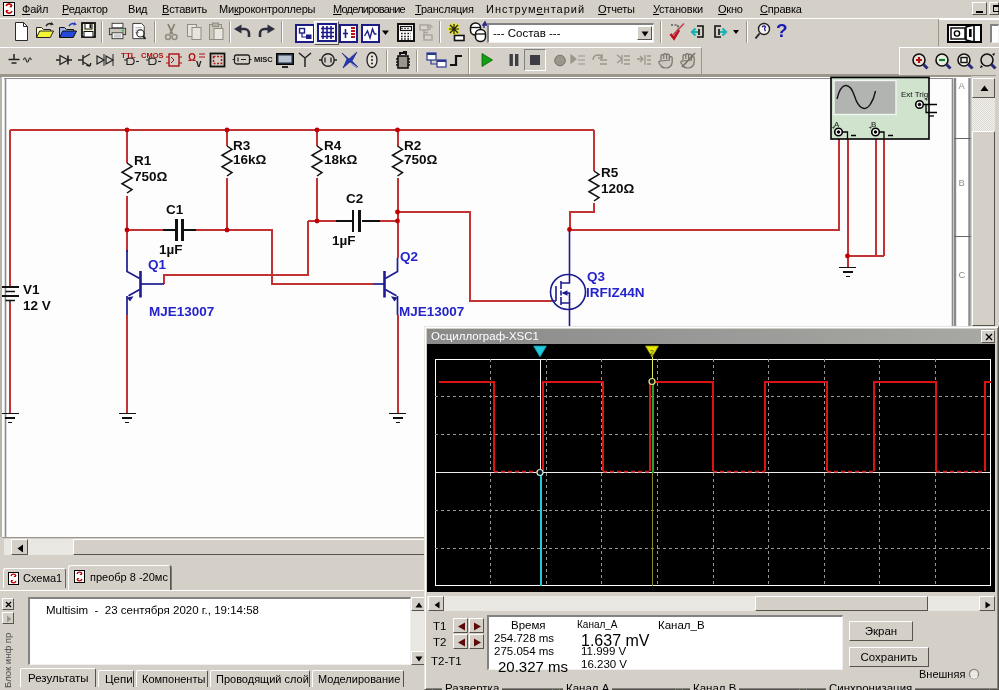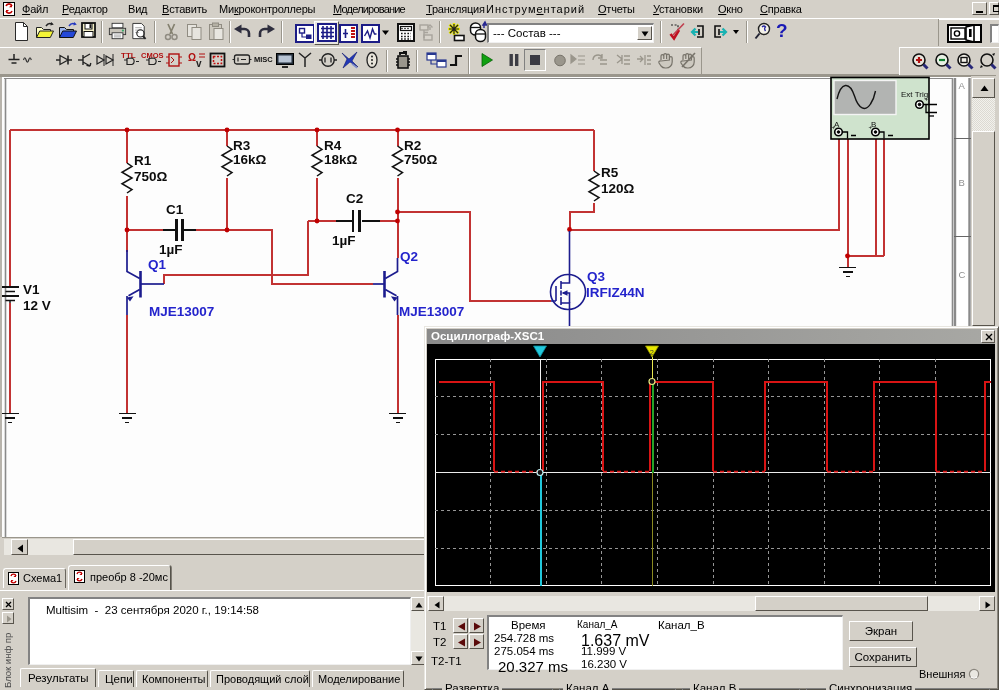--- a/index.html
+++ b/index.html
@@ -22,21 +22,21 @@
  <path d="M10 10 A3.2 3.2 0 0 1 4 10" fill="none" stroke="#c00000" stroke-width="1.6"></path>
  <path d="M10 3.2 l0 3 l-3 0 z" fill="#c00000"></path>
  <path d="M4 12 l0 -3 l3 0 z" fill="#c00000"></path>
 </svg>
 <div class="mi" style="left:22px"><u>Ф</u>айл</div>
 <div class="mi" style="left:62px"><u>Р</u>едактор</div>
 <div class="mi" style="left:128px">Вид</div>
 <div class="mi" style="left:162px"><u>В</u>ставить</div>
 <div class="mi" style="left:219px">Ми<u>к</u>роконтроллеры</div>
 <div class="mi" style="left:333px;letter-spacing:-0.8px"><u>М</u>оделирование</div>
-<div class="mi" style="left:426px"><u>Т</u>рансляция</div>
+<div class="mi" style="left:415px"><u>Т</u>рансляция</div>
 <div class="mi" style="left:486px;letter-spacing:1px">Инструм<u>е</u>нтарий</div>
 <div class="mi" style="left:598px"><u>О</u>тчеты</div>
 <div class="mi" style="left:653px"><u>У</u>становки</div>
 <div class="mi" style="left:718px"><u>О</u>кно</div>
 <div class="mi" style="left:760px"><u>С</u>правка</div>
 <div class="ab btn" style="left:972px;top:2px;width:15px;height:13px">
       <div class="ab" style="left:3px;top:8px;width:7px;height:2px;background:#000"></div>
     </div>
 <div class="ab btn" style="left:989px;top:2px;width:10px;height:13px">
       <div class="ab" style="left:3px;top:2px;width:8px;height:7px;border:1px solid #000;border-top-width:2px"></div>
@@ -577,21 +577,21 @@
 <div class="t" style="left:142px;top:673px;font-size:11px">Компоненты</div>
 <div class="ab" style="left:210px;top:670px;width:100px;height:17px;background:#d4d0c8;border:1px solid #55524a;border-bottom:none;border-left-color:#fff;border-top-color:#fff;border-radius:2px 2px 0 0"></div>
 <div class="t" style="left:216px;top:673px;font-size:11px">Проводящий слой</div>
 <div class="ab" style="left:312px;top:670px;width:92px;height:17px;background:#d4d0c8;border:1px solid #55524a;border-bottom:none;border-left-color:#fff;border-top-color:#fff;border-radius:2px 2px 0 0"></div>
 <div class="t" style="left:318px;top:673px;font-size:11px">Моделирование</div>
 </div>
 
 <div id="scopewin">
 <div class="ab" style="left:424px;top:326px;width:575px;height:364px;background:#d4d0c8;border:1px solid;border-color:#e8e6e0 #55524a #55524a #e8e6e0;box-shadow:inset 1px 1px 0 #fff, inset -1px -1px 0 #8a867e"></div>
 <div class="ab" style="left:427px;top:329px;width:568px;height:15px;background:linear-gradient(90deg,#8a8a8a,#a8a8a4)"></div>
-<div class="t" style="left:431px;top:330px;font-size:11.5px;font-weight:bold;color:#fff">Осциллограф-XSC1</div>
+<div class="t" style="left:431px;top:330px;font-size:11.5px;font-weight:normal;color:#fff">Осциллограф-XSC1</div>
 <div class="ab btn" style="left:981px;top:330px;width:14px;height:13px">
       <svg class="ab" style="left:3px;top:2px" width="8" height="8" viewBox="0 0 8 8">
         <path d="M1 1 L7 7 M7 1 L1 7" stroke="#000" stroke-width="1.4"></path>
       </svg>
     </div>
 
 <div class="ab" style="left:427px;top:344px;width:568px;height:248px;background:#000"></div>
 <svg class="ab" style="left:427px;top:344px" width="568" height="248" viewBox="427 344 568 248">
  <rect x="435.5" y="359.5" width="555" height="226" fill="none" stroke="#fff" stroke-width="1" shape-rendering="crispEdges"></rect>
  <g stroke="#969696" stroke-width="1" stroke-dasharray="3 3" shape-rendering="crispEdges">
@@ -659,21 +659,21 @@
 <div class="t" style="left:511px;top:619px;font-size:11.5px">Время</div>
 <div class="t" style="left:577px;top:619px;font-size:10px">Канал_A</div>
 <div class="t" style="left:658px;top:619px;font-size:11.5px">Канал_B</div>
 <div class="t" style="left:494px;top:632px;font-size:11.5px">254.728 ms</div>
 <div class="t" style="left:581px;top:632px;font-size:16px">1.637 mV</div>
 <div class="t" style="left:494px;top:645px;font-size:11.5px">275.054 ms</div>
 <div class="t" style="left:581px;top:645px;font-size:11.5px">11.999 V</div>
 <div class="t" style="left:498px;top:658px;font-size:15px">20.327 ms</div>
 <div class="t" style="left:581px;top:658px;font-size:11.5px">16.230 V</div>
 <div class="ab btn" style="left:849px;top:621px;width:64px;height:20px;text-align:center;font-size:11.5px;padding-top:3px">Экран</div>
-<div class="ab btn" style="left:849px;top:647px;width:68px;height:20px;text-align:center;font-size:11.5px;padding-top:3px">Сохранить</div>
+<div class="ab btn" style="left:849px;top:647px;width:80px;height:20px;text-align:center;font-size:11.5px;padding-top:3px">Сохранить</div>
 <div class="t" style="left:919px;top:668px;font-size:11px">Внешняя</div>
 <svg class="ab" style="left:968px;top:668px" width="12" height="12" viewBox="0 0 12 12">
       <circle cx="6" cy="6" r="4.6" fill="#e9e7e1" stroke="#8a867e" stroke-width="1.2"></circle>
       <path d="M2.8 8.8 a4.6 4.6 0 0 0 6.4 0" fill="none" stroke="#fff" stroke-width="1.2"></path>
     </svg>
 
 <div class="ab" style="left:432px;top:688px;width:121px;height:4px;border-top:1px solid #808080;border-left:1px solid #808080;border-right:1px solid #808080"></div>
 <div class="ab" style="left:559px;top:688px;width:117px;height:4px;border-top:1px solid #808080;border-left:1px solid #808080;border-right:1px solid #808080"></div>
 <div class="ab" style="left:682px;top:688px;width:118px;height:4px;border-top:1px solid #808080;border-left:1px solid #808080;border-right:1px solid #808080"></div>
 <div class="ab" style="left:806px;top:688px;width:184px;height:4px;border-top:1px solid #808080;border-left:1px solid #808080;border-right:1px solid #808080"></div>

